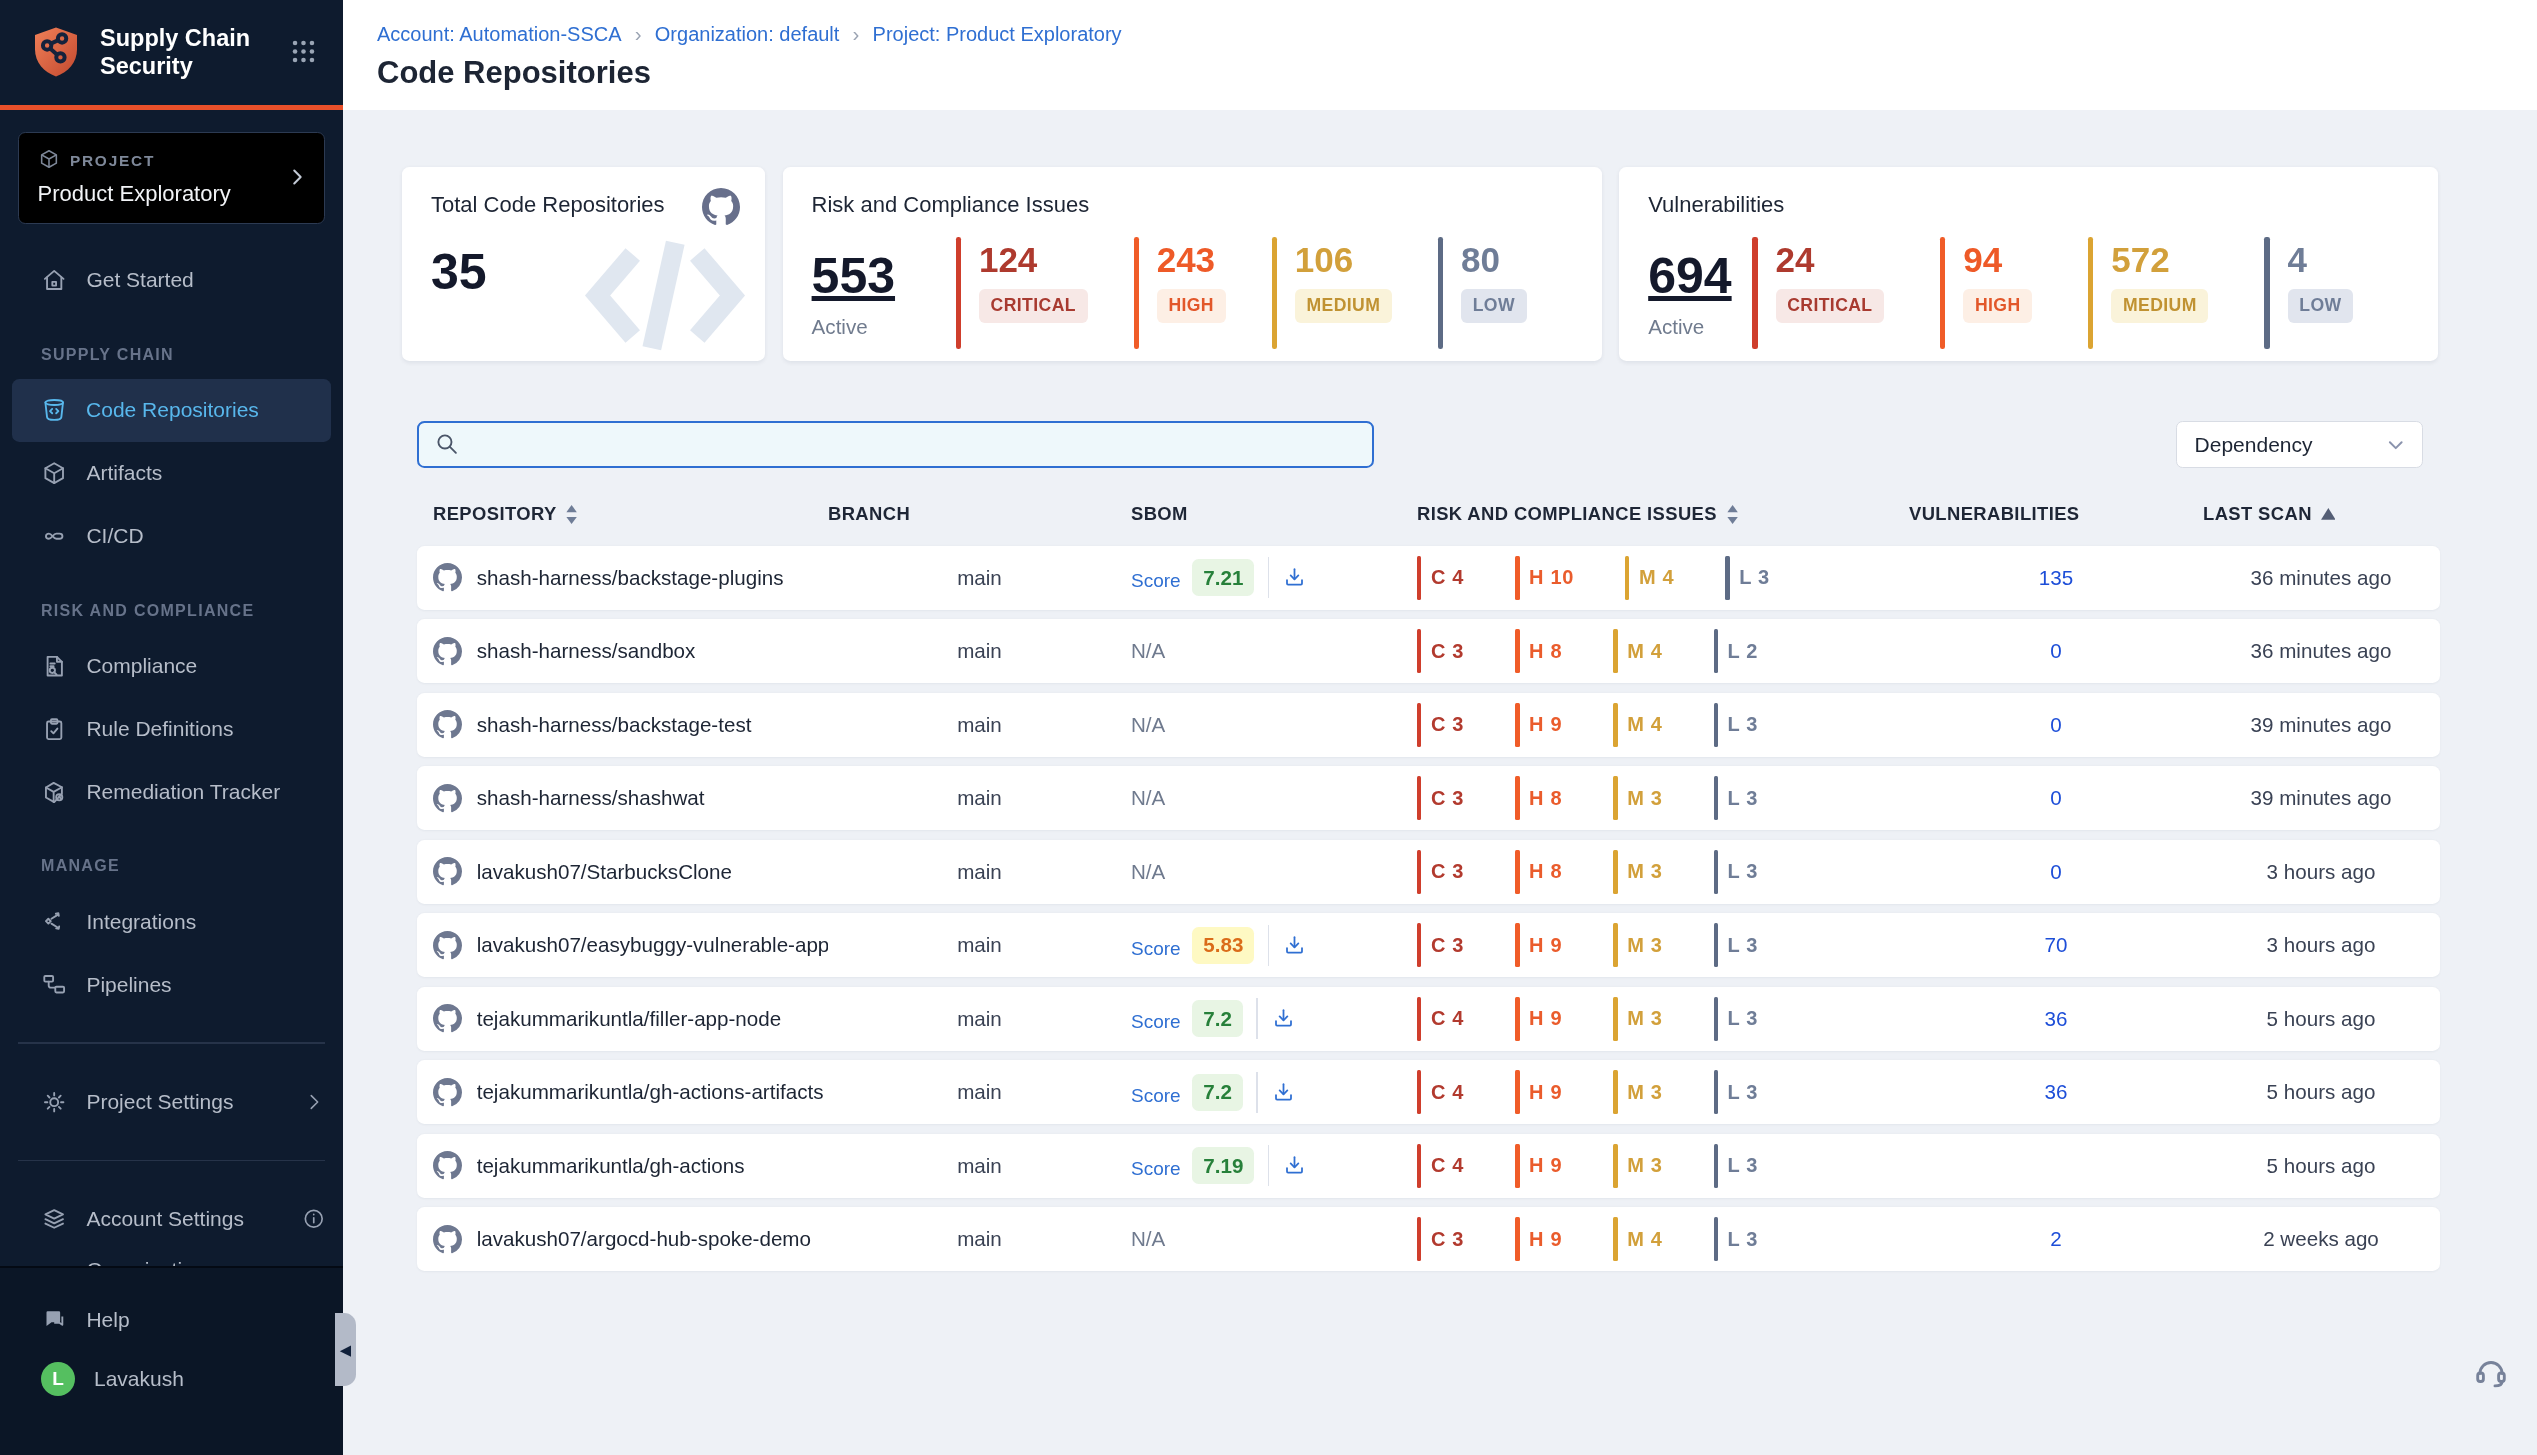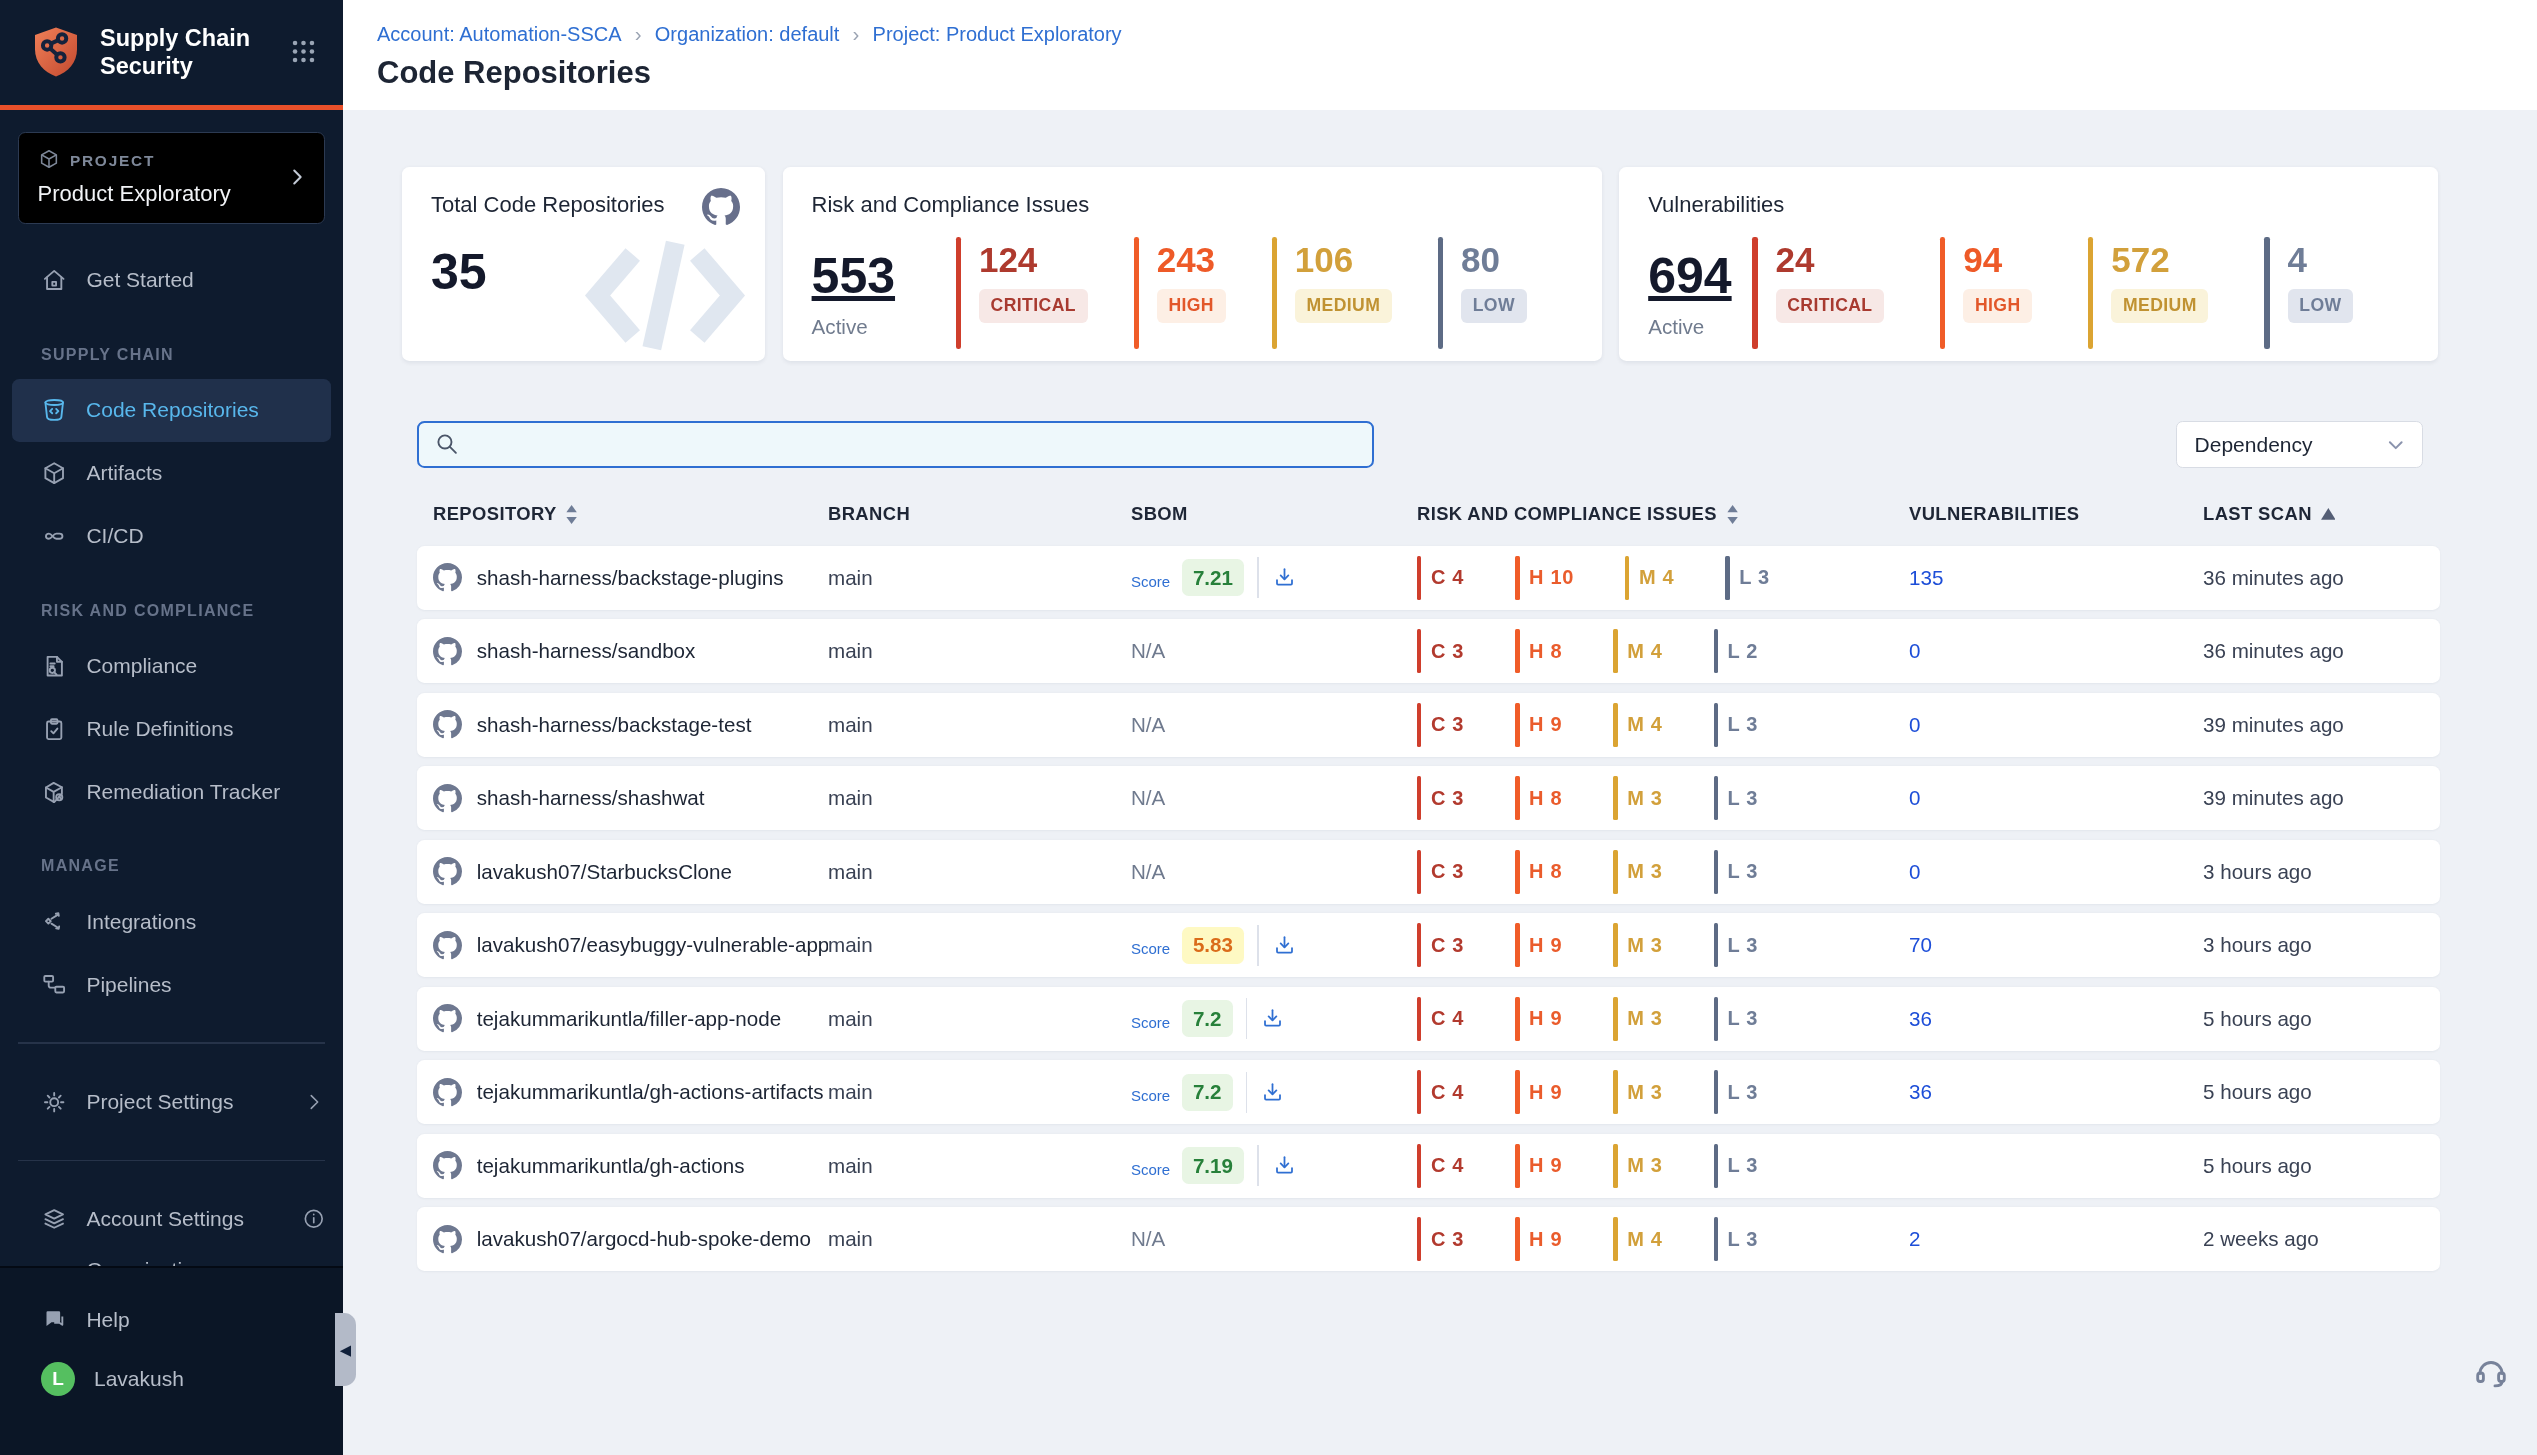--- a/index.html
+++ b/index.html
@@ -62,33 +62,33 @@
   .sev-low{color:#6f7d97}.bar-low{background:#5d6b85}.badge-low{background:#e1e5ee;color:#6f7d97}
 
   .toolbar{display:flex;justify-content:space-between;align-items:center;margin:60px 115px 0 74px;}
   .search-box{display:flex;align-items:center;width:957px;height:47px;box-sizing:border-box;border:2.2px solid #2f6fd2;border-radius:7.3px;background:#eef8fb;padding:0 14.7px;gap:11.7px;color:#4a5568;}
   .search-box input{flex:1;border:none;outline:none;background:transparent;font-size:21px;color:#1d2534;font-family:"Liberation Sans",sans-serif;}
   .search-box input::placeholder{color:#9ba5b4;}
   .dropdown{display:flex;align-items:center;justify-content:space-between;width:247px;height:47px;box-sizing:border-box;border:1.5px solid #d8dce4;border-radius:6.6px;background:#fff;padding:0 14.7px 0 17.6px;font-size:21px;color:#1d2534;cursor:pointer;}
   .dropdown .chev{color:#8a93ad;display:flex;}
 
   .table{margin:35px 98px 0 74px;}
-  .grid6{display:grid;grid-template-columns:411px 303px 286px 492px 294px 236px;align-items:center;}
+  .grid6{display:grid;grid-template-columns:411px 303px 286px 492px 294px 236px;align-items:center;text-align:center;}
   .thead{padding-bottom:20.6px;}
   .th{display:flex;align-items:center;gap:8.8px;font-size:18.4px;font-weight:700;color:#1e2636;letter-spacing:0.4px;}
   .th:first-child{padding-left:16px;}
   .sort{color:#6f7d97;display:flex;flex-direction:column;gap:2.2px;}
   .trow{height:64px;background:#fff;border-radius:7.3px;margin-bottom:9.5px;box-shadow:0 0.7px 2.2px rgba(20,30,60,.05);cursor:pointer;}
   .cell-repo{display:flex;align-items:center;gap:14.7px;padding-left:16px;font-size:20.6px;color:#1d2534;overflow:hidden;white-space:nowrap;}
   .cell-repo .gh{color:#6e7890;flex:none;display:flex;}
   .cell-branch,.cell-last{font-size:20.6px;color:#3a4254;}
   .cell-vulns{font-size:20.6px;font-weight:400;color:#1d4ed8;}
   .cell-sbom{display:flex;align-items:center;}
   .na{font-size:20.6px;color:#6f7a8e;}
-  .score-label{font-size:15px;color:#2f6fd2;margin-top:7px;}
+  .score-label{font-size:19px;color:#2f6fd2;margin-top:7px;}
   .score-badge{margin-left:11.7px;font-size:20.6px;font-weight:700;padding:6.6px 11px;border-radius:6.6px;}
   .score-green{background:#e8f5e4;color:#27803a}
   .score-orange{background:#fef9c3;color:#da6c1a}
   .sbom-div{width:1.5px;height:41px;background:#dde1ea;margin:0 13.2px;}
   .dl-btn{color:#2f6fd2;display:flex;cursor:pointer;}
   .cell-risk{display:flex;align-items:center;gap:32px;}
   .chip{display:flex;align-items:center;margin-right:19px;}
   .chip-bar{width:4.4px;height:44px;border-radius:1.5px;}
   .chip-txt{margin-left:9.5px;font-size:20px;font-weight:700;letter-spacing:0.7px;}
   .chip-critical .chip-bar{background:#cf3e2c}.chip-critical .chip-txt{color:#b23a2e}

